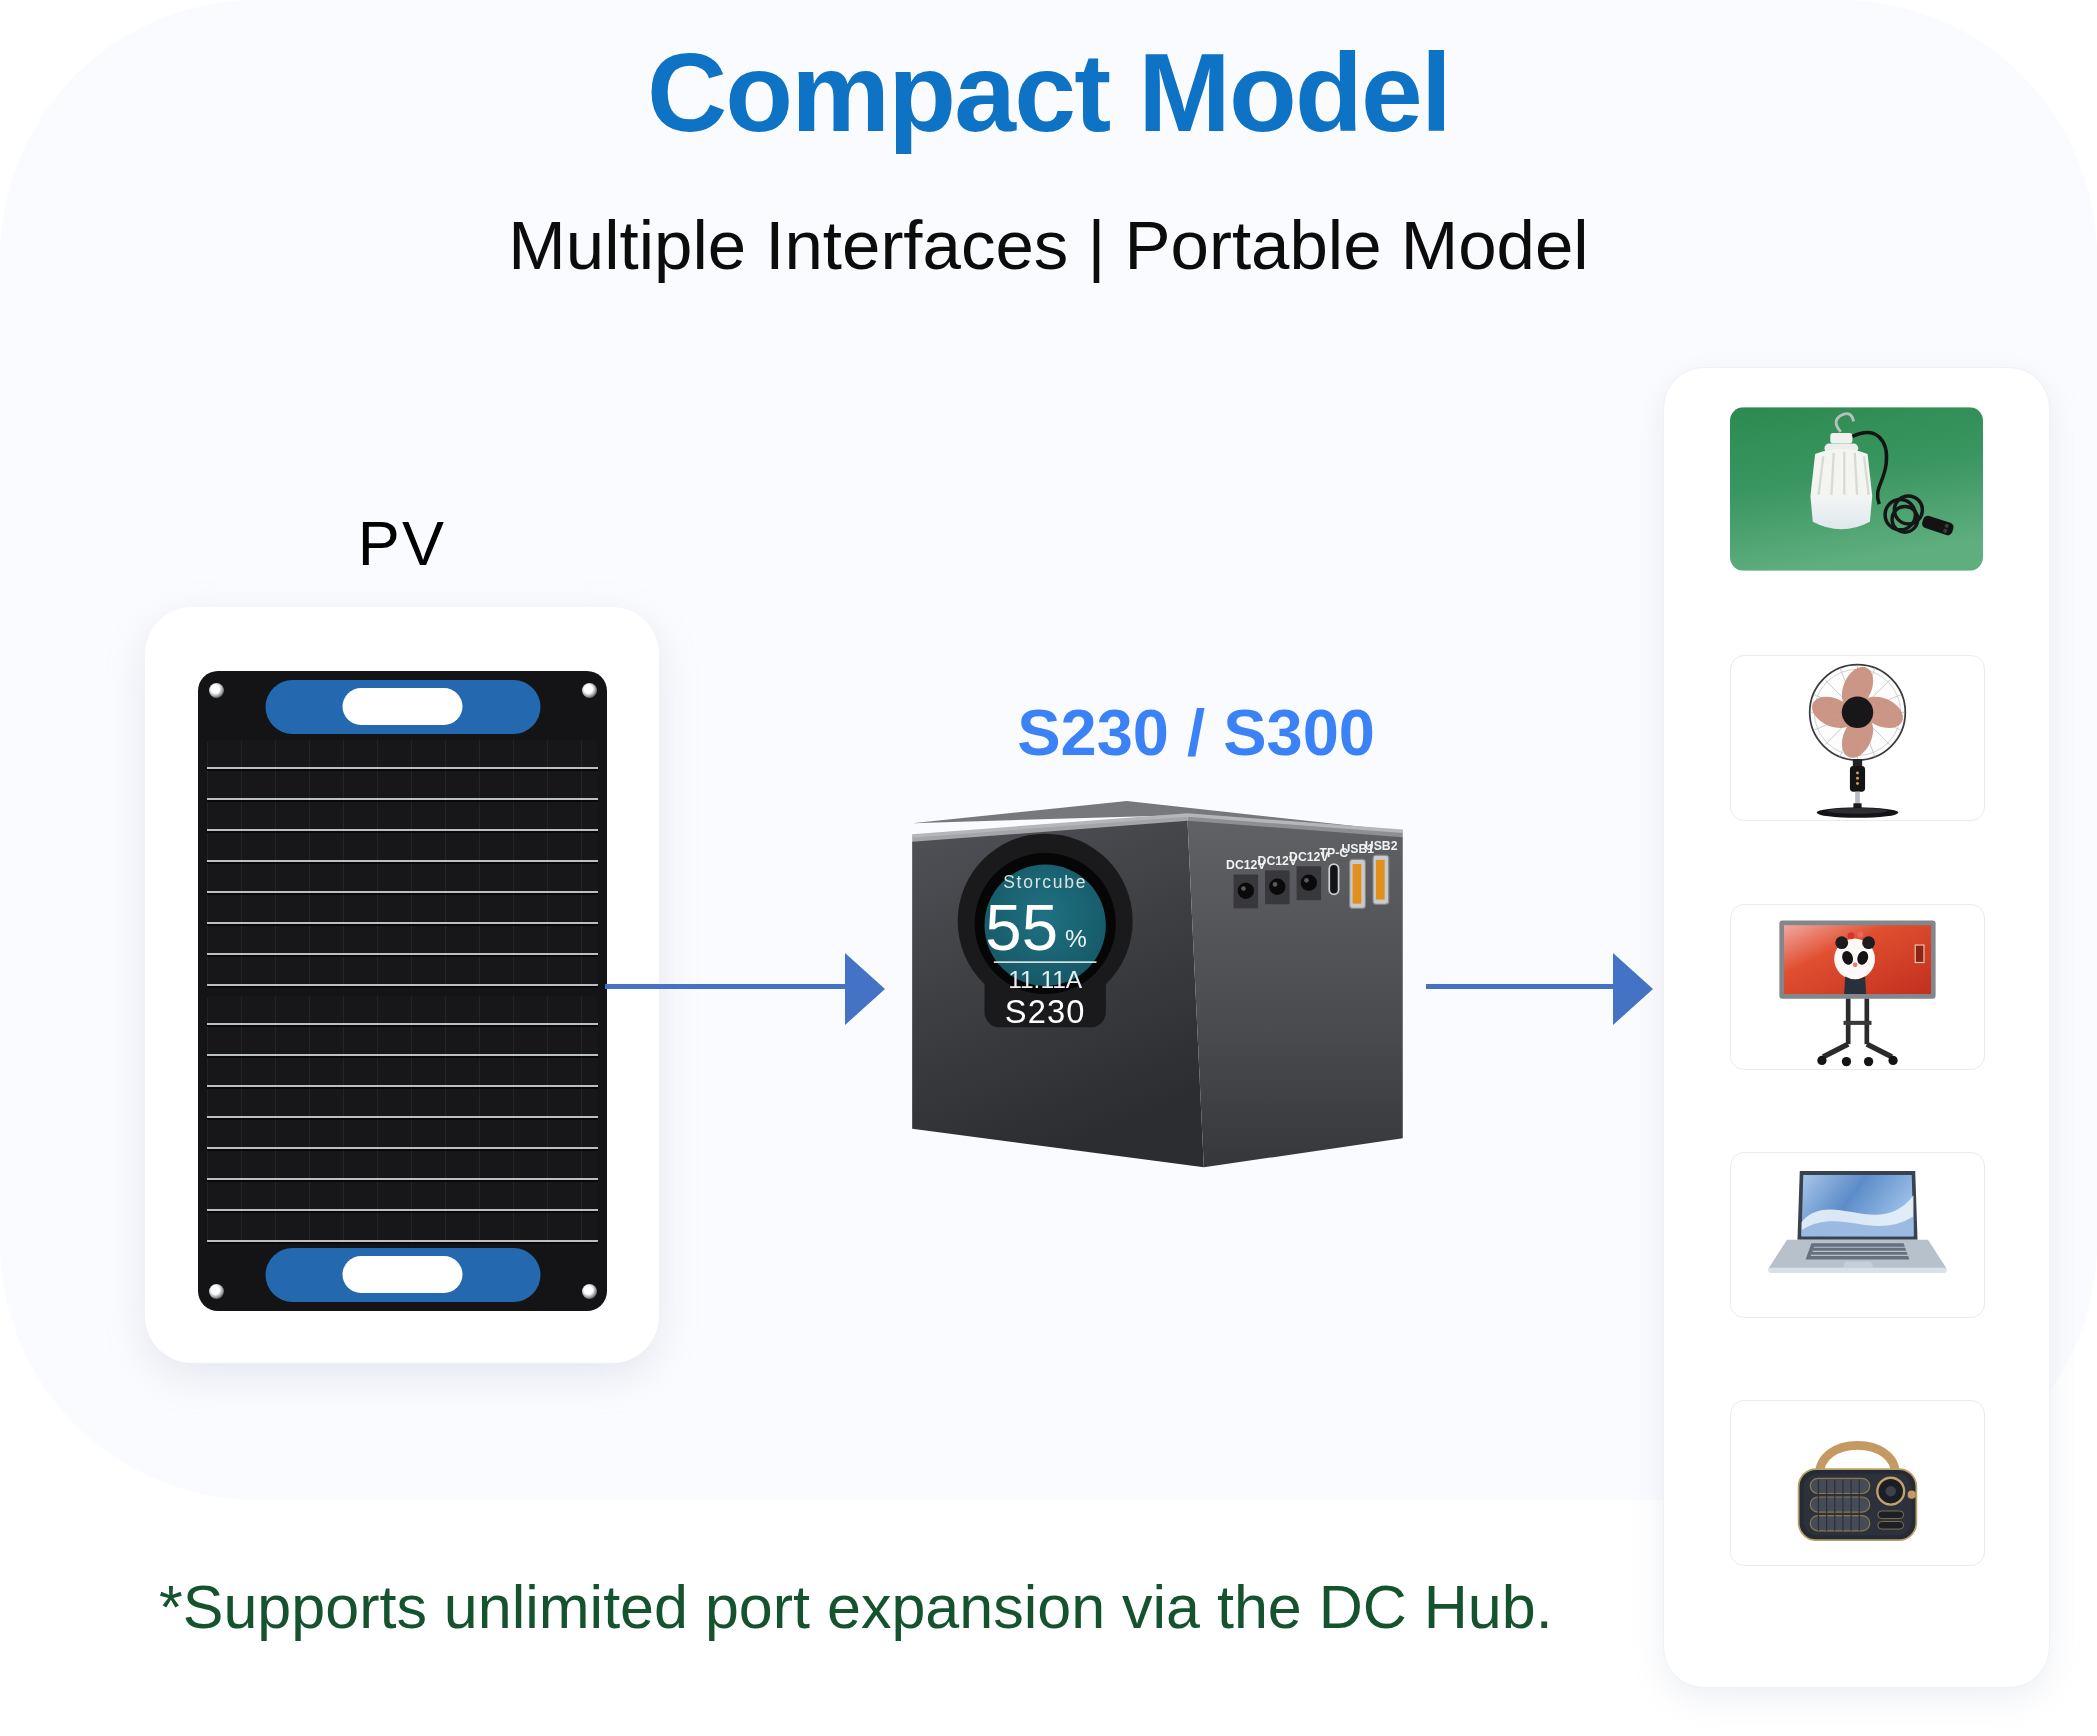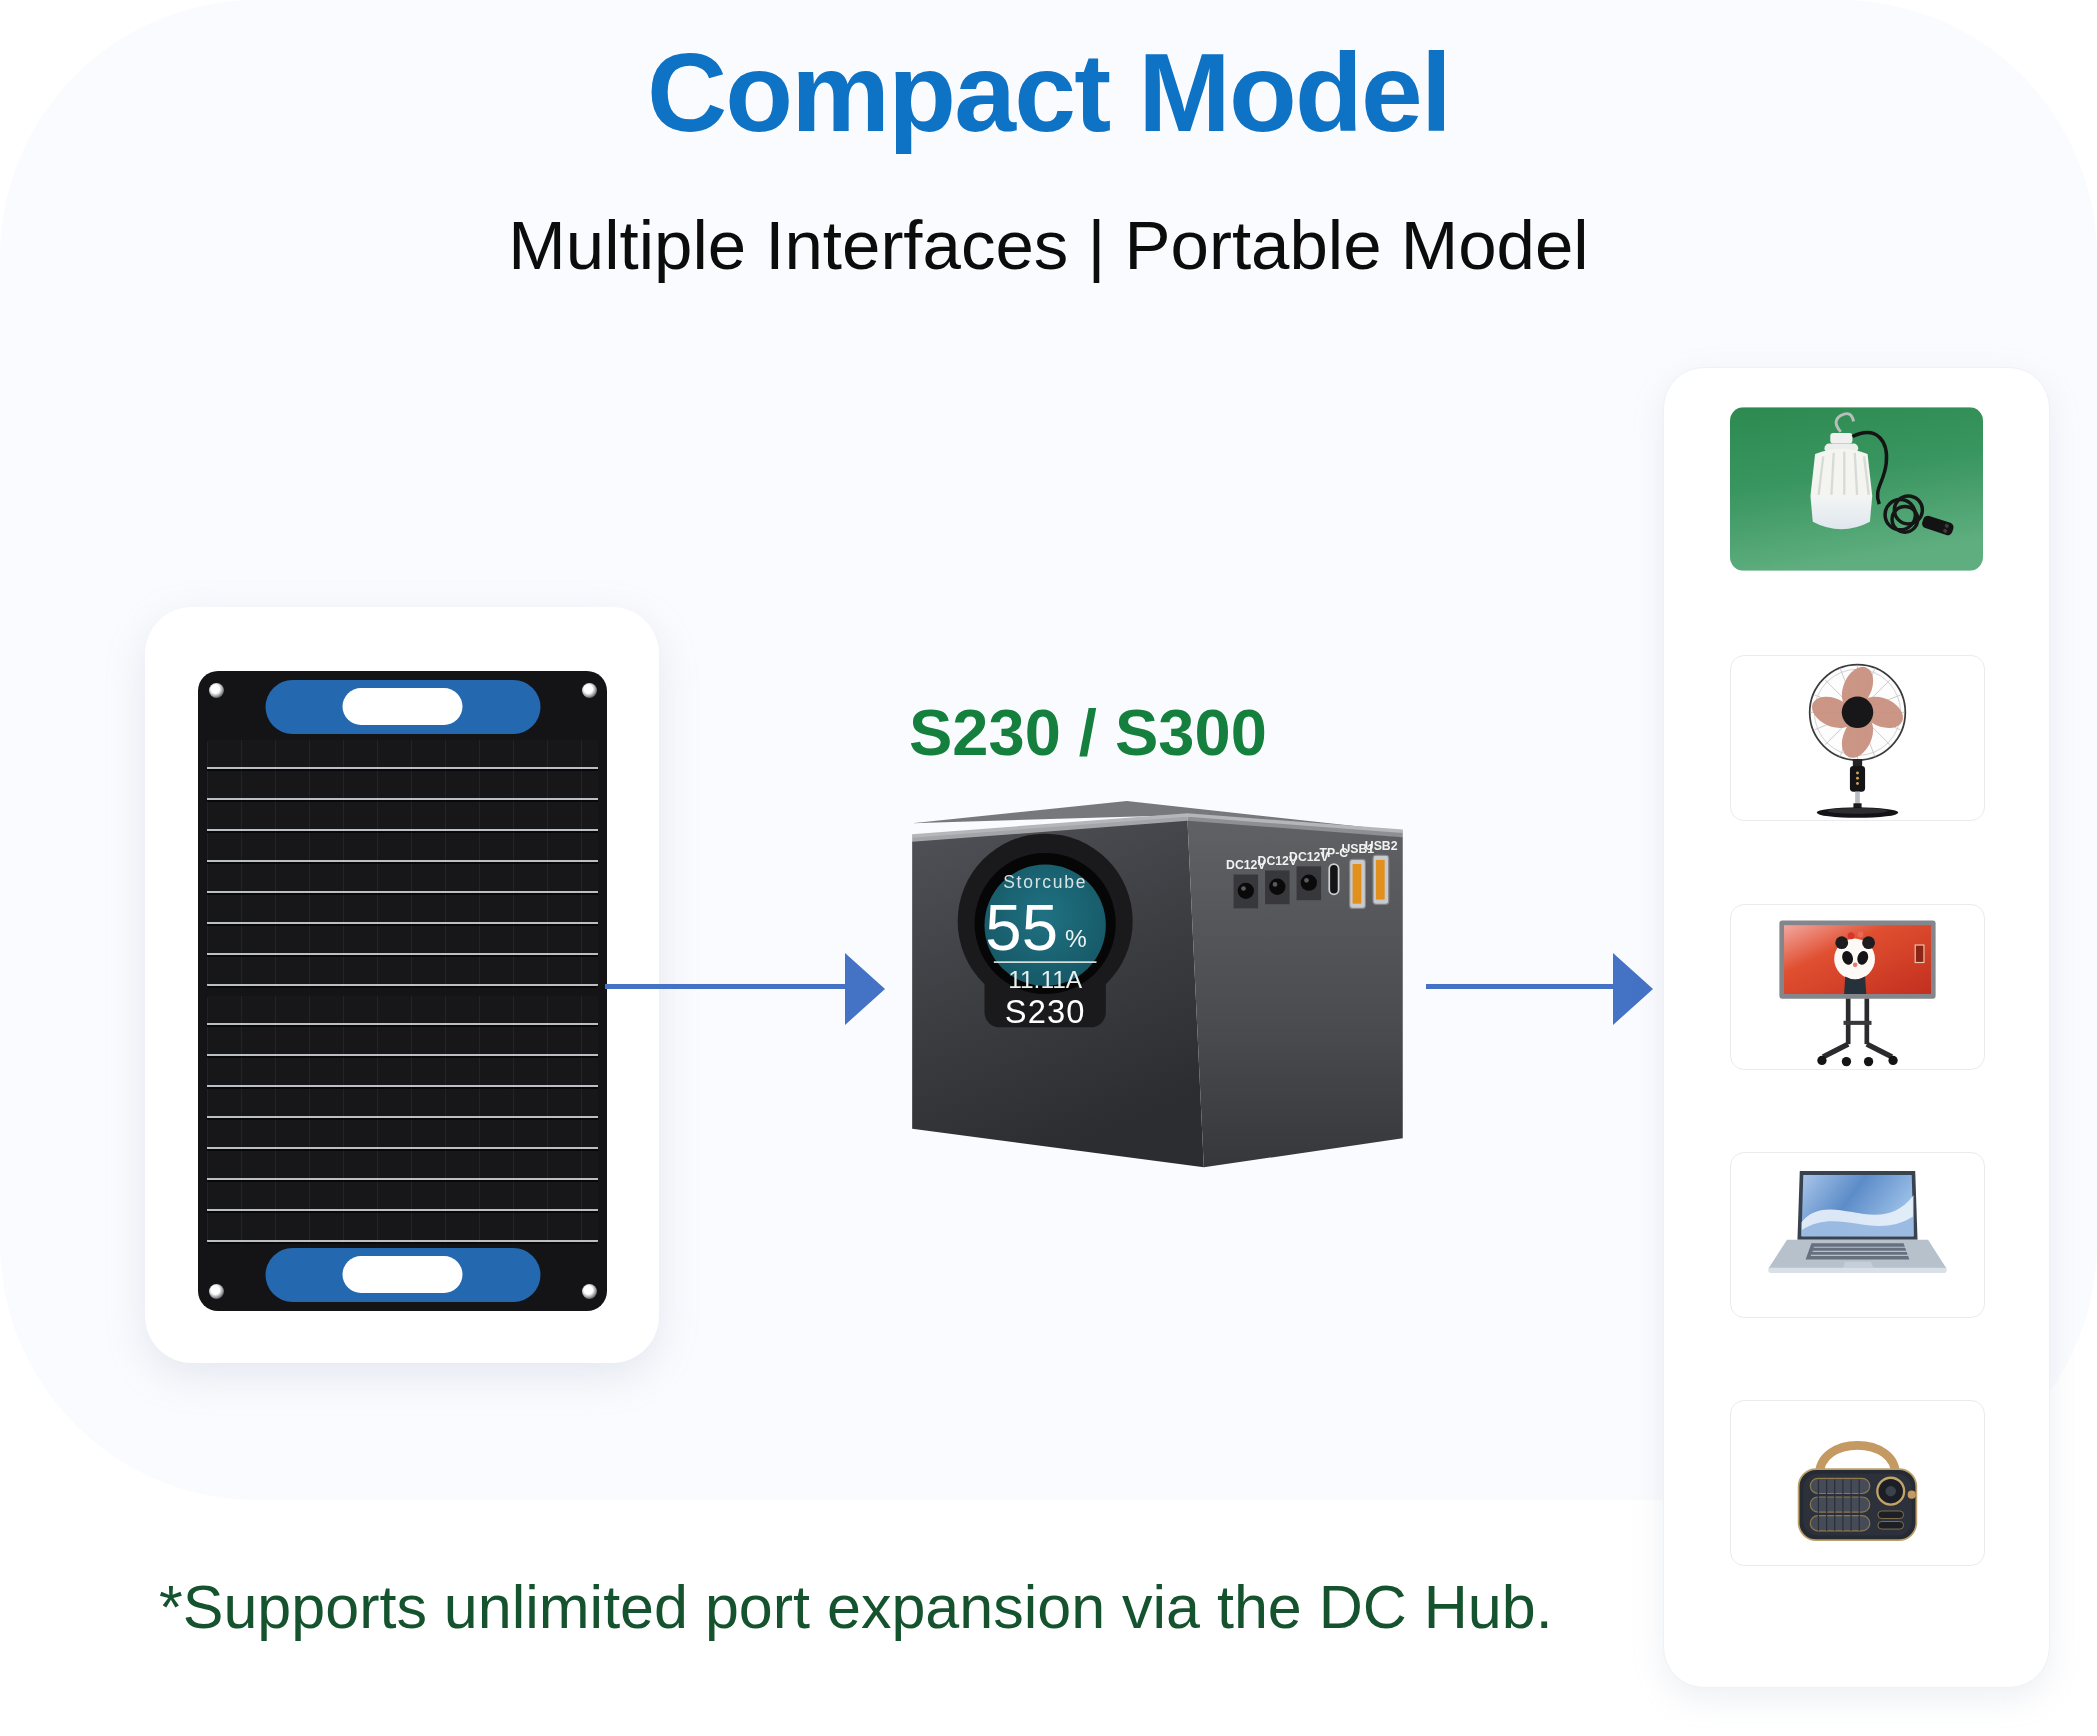--- a/index.html
+++ b/index.html
@@ -34,22 +34,22 @@
   .cells.upper{top:69px}.cells.lower{top:325px}
 
   .arrow-line{position:absolute;height:5.3px;background:#4472c4;}
   .arrow-head{position:absolute;width:0;height:0;border-top:36px solid transparent;
     border-bottom:36px solid transparent;border-left:40px solid #4472c4;}
   #arrow1-line{left:605px;top:984px;width:241px;}
   #arrow1-head{left:845px;top:953px;}
   #arrow2-line{left:1426px;top:984px;width:187px;}
   #arrow2-head{left:1613px;top:953px;}
 
-  .station-label{position:absolute;left:909px;top:695px;width:491px;text-align:left;
-    font-size:65px;font-weight:700;color:#15803d;}
+  .station-label{position:absolute;left:884px;top:695px;width:491px;text-align:right;
+    font-size:65px;font-weight:700;color:#3b82f6;}
   .station-svg{position:absolute;left:899px;top:794px;width:514px;height:385px;}
 
   .devices-panel{position:absolute;left:1663px;top:367px;width:385px;height:1319px;background:#ffffff;
     border-radius:41px;border:0.6px solid #f0f1f5;box-shadow:0 10.5px 32px rgba(150,162,185,0.16);}
   .device-card{position:absolute;left:66px;width:253px;height:164px;background:#ffffff;
     border:1.2px solid #e9ebee;border-radius:14px;overflow:hidden;}
   .device-card.photo{border:none;}
   #card-bulb{top:39px}#card-fan{top:287px}#card-tv{top:536px}
   #card-laptop{top:784px}#card-speaker{top:1032px}
   .device-card svg{display:block;width:253px;height:164px;}
@@ -58,20 +58,21 @@
 </style>
 </head>
 <body>
 
 <div class="canvas">
   <div class="rounded-bg"></div>
 
   <div class="title">Compact Model</div>
   <div class="subtitle">Multiple Interfaces | Portable Model</div>
 
+  <div class="pv-label">PV</div>
 
   <div class="pv-card">
     <div class="panel">
       <div class="handle top">
           <div class="hole"></div>
         </div>
       <div class="grommet tl"></div>
       <div class="grommet tr"></div>
       <div class="grommet bl"></div>
       <div class="grommet br"></div>

